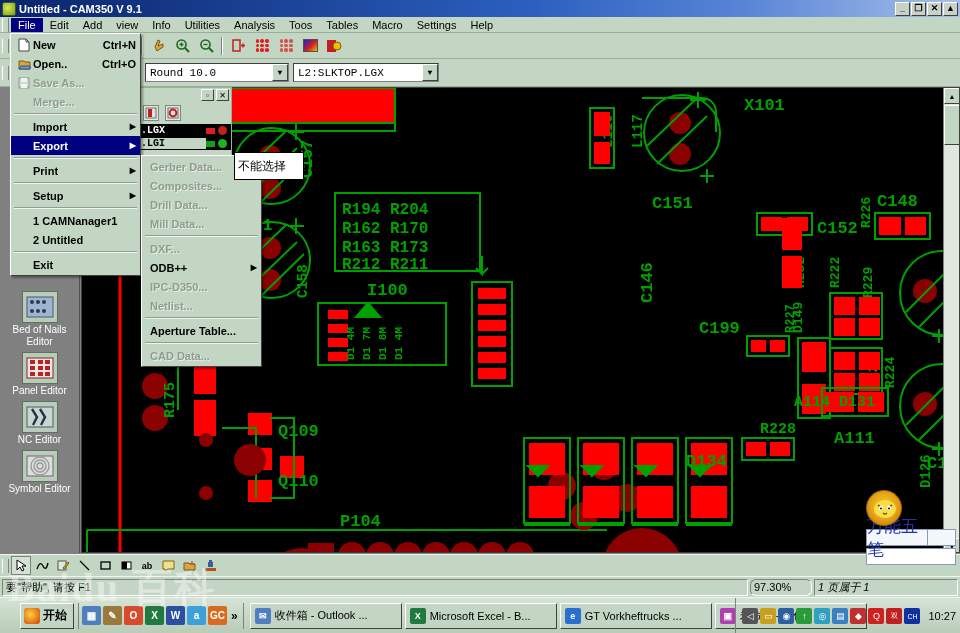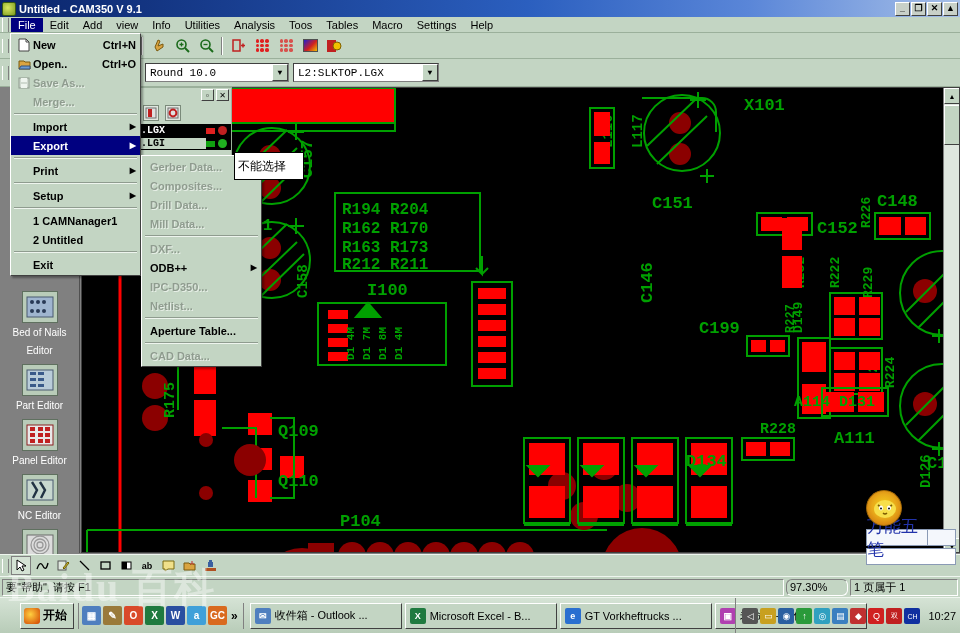--- a/index.html
+++ b/index.html
@@ -85,21 +85,21 @@
     position: absolute; left: 0; top: 87px; width: 80px; height: 466px;
     background: #808080; border-right: 1px solid #505050;
     display: flex; flex-direction: column; align-items: center; padding-top: 4px;
   }
   .side-entry { width: 80px; text-align: center; color: #fff; font-size: 10px; margin-bottom: 4px; }
   .side-ico {
     width: 36px; height: 32px; margin: 0 auto 1px auto;
     background: #b9ccb9; border: 1px solid #5f705f;
     display: flex; align-items: center; justify-content: center;
   }
-  .side-lbl { line-height: 18px; }
+  .side-lbl { line-height: 12px; }
 
   
   .canvas-frame {
     position: absolute; left: 81px; top: 87px; width: 879px; height: 466px;
     background: #000; border: 1px solid #404040; overflow: hidden;
   }
   #pcb { position: absolute; left: 0; top: 0; }
   .vscroll {
     position: absolute; right: 0; top: 0; width: 16px; height: 466px;
     background: #dfe7df; border-left: 1px solid #808080;
@@ -190,21 +190,21 @@
 
   .statusbar {
     position: absolute; left: 0; top: 576px; width: 960px; height: 21px;
     background: #c3d5c3; display: flex; align-items: center; gap: 2px; padding: 0 2px;
     border-top: 1px solid #eef5ee;
   }
   .sf { height: 17px; border: 1px solid #808080; border-right-color:#fff; border-bottom-color:#fff;
     display: flex; align-items: center; padding: 0 3px; font-size: 11px; color: #000; }
   #sf-hint { flex: 1; }
   #sf-zoom { width: 62px; border-radius: 6px; }
-  #sf-page { width: 108px; }
+  #sf-page { width: 144px; font-style: italic; }
 
   
   .taskbar {
     position: absolute; left: 0; top: 597px; width: 960px; height: 36px;
     background: linear-gradient(to bottom,#d5e3d5,#b8ccb8);
     border-top: 1px solid #eef5ee; display: flex; align-items: center; padding-left: 19px;
   }
   .start {
     height: 26px; margin-left: 1px; padding: 0 6px 0 3px; display: flex; align-items: center; gap: 3px;
     background: #c3d5c3; border: 1px solid #fff; border-right-color: #404040; border-bottom-color: #404040;
@@ -359,36 +359,20 @@
               <circle cx="6" cy="6" r="2"></circle>
               <circle cx="12" cy="6" r="2"></circle>
               <circle cx="18" cy="6" r="2"></circle>
               <circle cx="6" cy="15" r="2"></circle>
               <circle cx="12" cy="15" r="2"></circle>
               <circle cx="18" cy="15" r="2"></circle>
             </g>
           </svg>
       </div>
       <div class="side-lbl">Bed of Nails<br>Editor</div>
-    </div>
-    <div class="side-entry">
-      <div class="side-ico">
-        <svg width="28" height="22" viewBox="0 0 28 22">
-            <rect x="1" y="1" width="26" height="20" fill="#b9ccd9" stroke="#4a5a70"></rect>
-            <g fill="#3a5a8a">
-              <rect x="4" y="3" width="6" height="3"></rect>
-              <rect x="12" y="3" width="6" height="3"></rect>
-              <rect x="4" y="9" width="6" height="3"></rect>
-              <rect x="12" y="9" width="6" height="3"></rect>
-              <rect x="4" y="15" width="6" height="3"></rect>
-              <rect x="12" y="15" width="6" height="3"></rect>
-            </g>
-          </svg>
-      </div>
-      <div class="side-lbl">Part Editor</div>
     </div>
     <div class="side-entry">
       <div class="side-ico">
         <svg width="28" height="22" viewBox="0 0 28 22">
             <rect x="1" y="1" width="26" height="20" fill="#e8e8e8" stroke="#8a2020"></rect>
             <g fill="#c02020">
               <rect x="4" y="3" width="5" height="4"></rect>
               <rect x="12" y="3" width="5" height="4"></rect>
               <rect x="19" y="3" width="5" height="4"></rect>
               <rect x="4" y="9" width="5" height="4"></rect>

